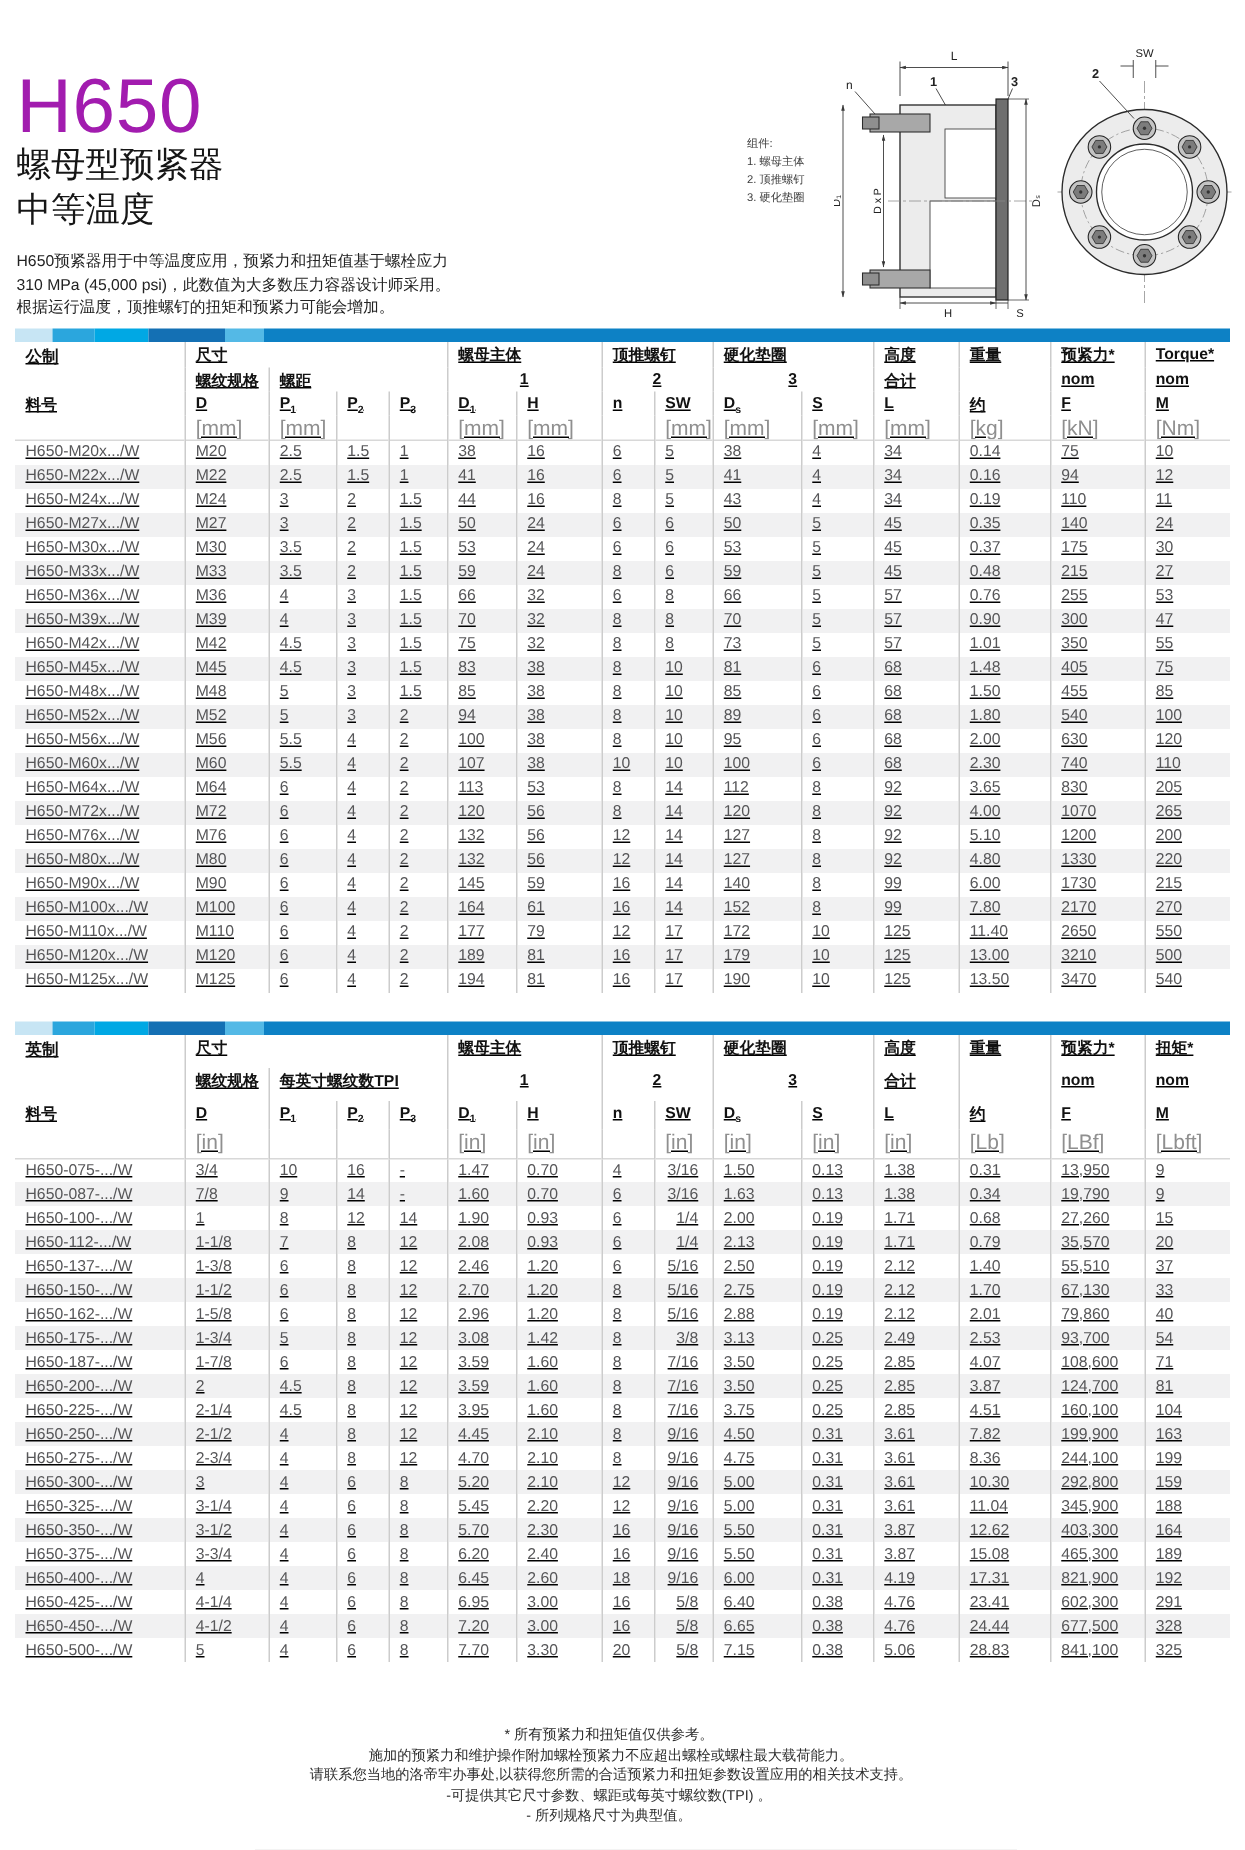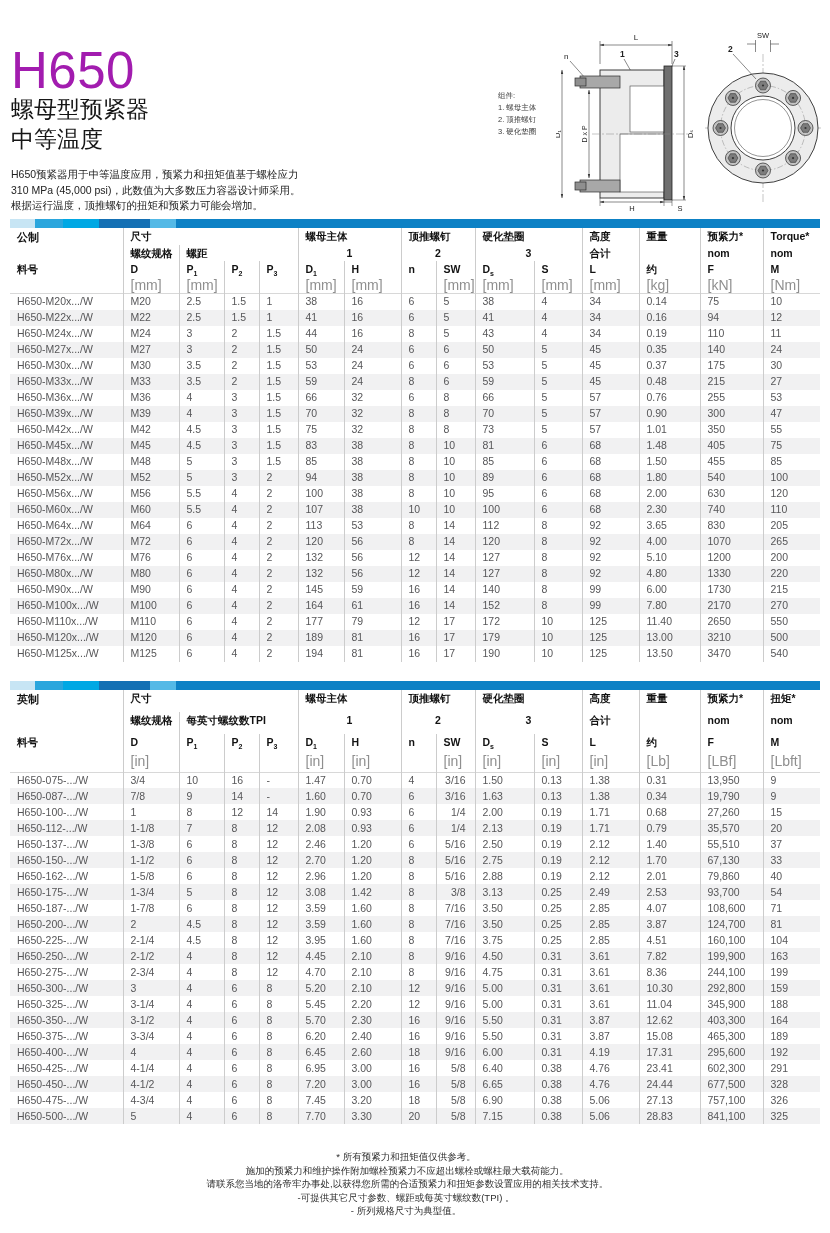--- a/index.html
+++ b/index.html
@@ -13,21 +13,21 @@
   
   .legend{position:absolute;left:498px;top:90px;width:68px;font-size:7.5px;line-height:12px;color:#3c3c3c;}
   .drawings{position:absolute;left:556px;top:28px;width:270px;height:186px;display:flex;gap:2px;}
   svg text{font-family:"Liberation Sans","DejaVu Sans",sans-serif;fill:#222;}
   
   .sec{position:absolute;left:10px;width:810px;}
   #metric-sec{top:219px;} #imperial-sec{top:681px;}
   .band{display:flex;width:810px;height:9px;}
   .band span{display:block;height:9px;}
   .band span:last-child{flex:1;}
-  table.dt{border-collapse:collapse;table-layout:fixed;width:810px;margin:0;}
+  table.dt{border-collapse:collapse;table-layout:fixed;width:810px;margin:0;text-decoration:underline;}
   .dt th,.dt td{overflow:hidden;white-space:nowrap;vertical-align:top;}
   .dt th{font-weight:bold;color:#121212;text-align:left;font-size:10.5px;padding:2px 0 0 7px;}
   .dt th.sys{font-size:11px;}
   .dt th.ctr{text-align:center;padding-left:0;}
   .dt th.unit{color:#8f8f8f;font-weight:normal;font-size:14px;padding-top:0;}
   .dt th:not(:first-child),.dt td:not(:first-child){border-left:1px solid #cccccc;}
   .dt thead{border-bottom:1px solid #d8d8d8;}
   .dt tbody tr:nth-child(even){background:#f1f1f2;}
   .dt td{font-size:10.5px;color:#565658;padding:0 0 0 7px;line-height:13px;vertical-align:middle;}
   .t-met tbody tr{height:16px;}
@@ -1011,21 +1011,21 @@
             <td>6</td>
             <td>8</td>
             <td>6.45</td>
             <td>2.60</td>
             <td>18</td>
             <td>9/16</td>
             <td>6.00</td>
             <td>0.31</td>
             <td>4.19</td>
             <td>17.31</td>
-            <td>295,600</td>
+            <td>821,900</td>
             <td>192</td>
           </tr>
           <tr>
             <td class="pn">H650-425-.../W</td>
             <td>4-1/4</td>
             <td>4</td>
             <td>6</td>
             <td>8</td>
             <td>6.95</td>
             <td>3.00</td>
@@ -1047,37 +1047,20 @@
             <td>7.20</td>
             <td>3.00</td>
             <td>16</td>
             <td>5/8</td>
             <td>6.65</td>
             <td>0.38</td>
             <td>4.76</td>
             <td>24.44</td>
             <td>677,500</td>
             <td>328</td>
-          </tr>
-          <tr>
-            <td class="pn">H650-475-.../W</td>
-            <td>4-3/4</td>
-            <td>4</td>
-            <td>6</td>
-            <td>8</td>
-            <td>7.45</td>
-            <td>3.20</td>
-            <td>18</td>
-            <td>5/8</td>
-            <td>6.90</td>
-            <td>0.38</td>
-            <td>5.06</td>
-            <td>27.13</td>
-            <td>757,100</td>
-            <td>326</td>
           </tr>
           <tr>
             <td class="pn">H650-500-.../W</td>
             <td>5</td>
             <td>4</td>
             <td>6</td>
             <td>8</td>
             <td>7.70</td>
             <td>3.30</td>
             <td>20</td>

